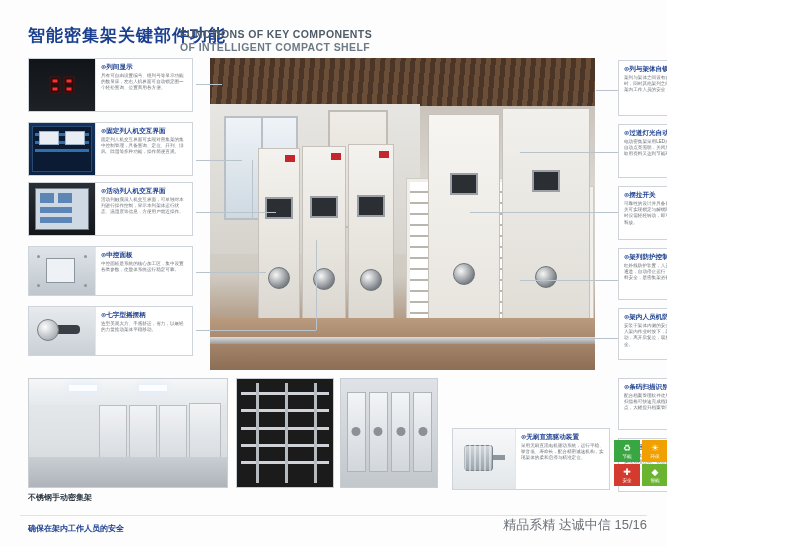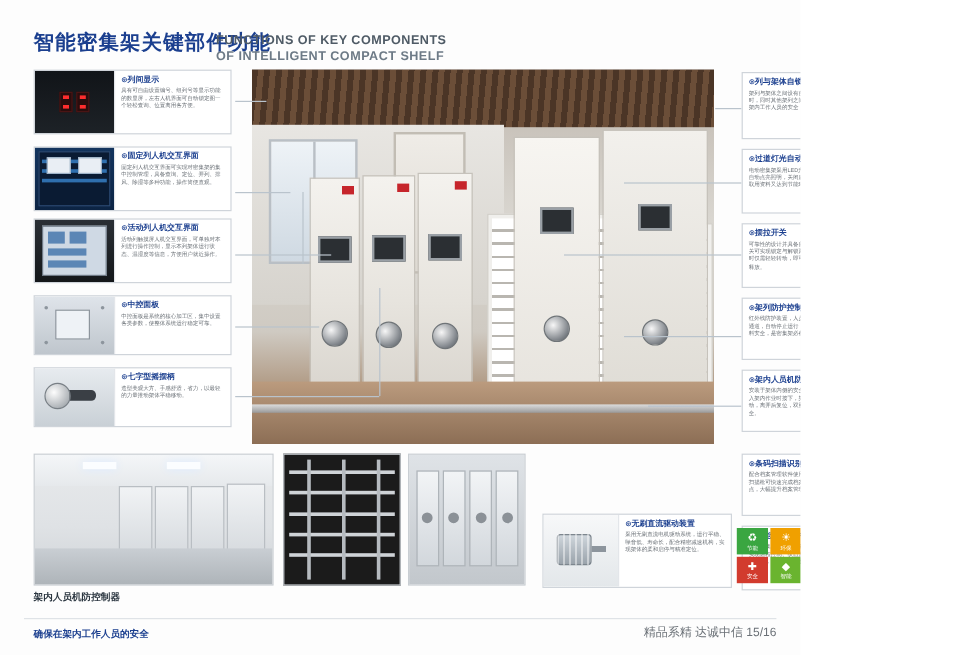--- a/index.html
+++ b/index.html
@@ -232,21 +232,21 @@
     width:26px; height:22px; color:#fff; font-size:4.6px;
     display:flex; flex-direction:column; align-items:center; justify-content:center; gap:1px;
   }
   .eco .b .g { font-size:9px; line-height:9px; }
   .eco .b.g1{ background:#3aa641;} .eco .b.g2{ background:#f0a000;}
   .eco .b.g3{ background:#1a9ad6;} .eco .b.g4{ background:#d23b2e;}
   .eco .b.g5{ background:#6ab42f;} .eco .b.g6{ background:#8e5fb5;}
 
   
   .f-left { position:absolute; left:28px; bottom:12px; font-size:8px; color:#1b3f8f; font-weight:bold; }
-  .f-right { position:absolute; right:20px; bottom:12px; font-size:10px; color:#6b7177; }
+  .f-right { position:absolute; right:20px; bottom:12px; font-size:13px; color:#6b7177; }
   .f-rule { position:absolute; left:20px; right:20px; bottom:30px; height:1px; background:#dfe3e7; }
 </style>
 </head>
 <body>
 
 <div id="page">
 
   <div class="hdr-cn">智能密集架关键部件功能</div>
   <div class="hdr-en">
     <div>FUNCTIONS OF KEY COMPONENTS</div>
@@ -477,21 +477,21 @@
   <div class="photo p-room" style="left:28px; top:378px; width:200px; height:110px;">
     <div class="ceil"></div>
     <div class="lamp" style="left:40px;"></div>
     <div class="lamp" style="left:110px;"></div>
     <div class="cab" style="left:70px; width:28px; height:56px;"></div>
     <div class="cab" style="left:100px; width:28px; height:56px;"></div>
     <div class="cab" style="left:130px; width:28px; height:56px;"></div>
     <div class="cab" style="left:160px; width:32px; height:58px;"></div>
     <div class="fl"></div>
   </div>
-  <div class="cap" style="left:28px; top:492px;">架内人员机防控制器</div>
+  <div class="cap" style="left:28px; top:492px;">不锈钢手动密集架</div>
 
   <div class="photo p-shelf" style="left:236px; top:378px; width:98px; height:110px;">
     <div class="rowline" style="top:12%;"></div>
     <div class="rowline" style="top:28%;"></div>
     <div class="rowline" style="top:44%;"></div>
     <div class="rowline" style="top:60%;"></div>
     <div class="rowline" style="top:76%;"></div>
     <div class="col" style="left:20%;"></div>
     <div class="col" style="left:50%;"></div>
     <div class="col" style="left:80%;"></div>

